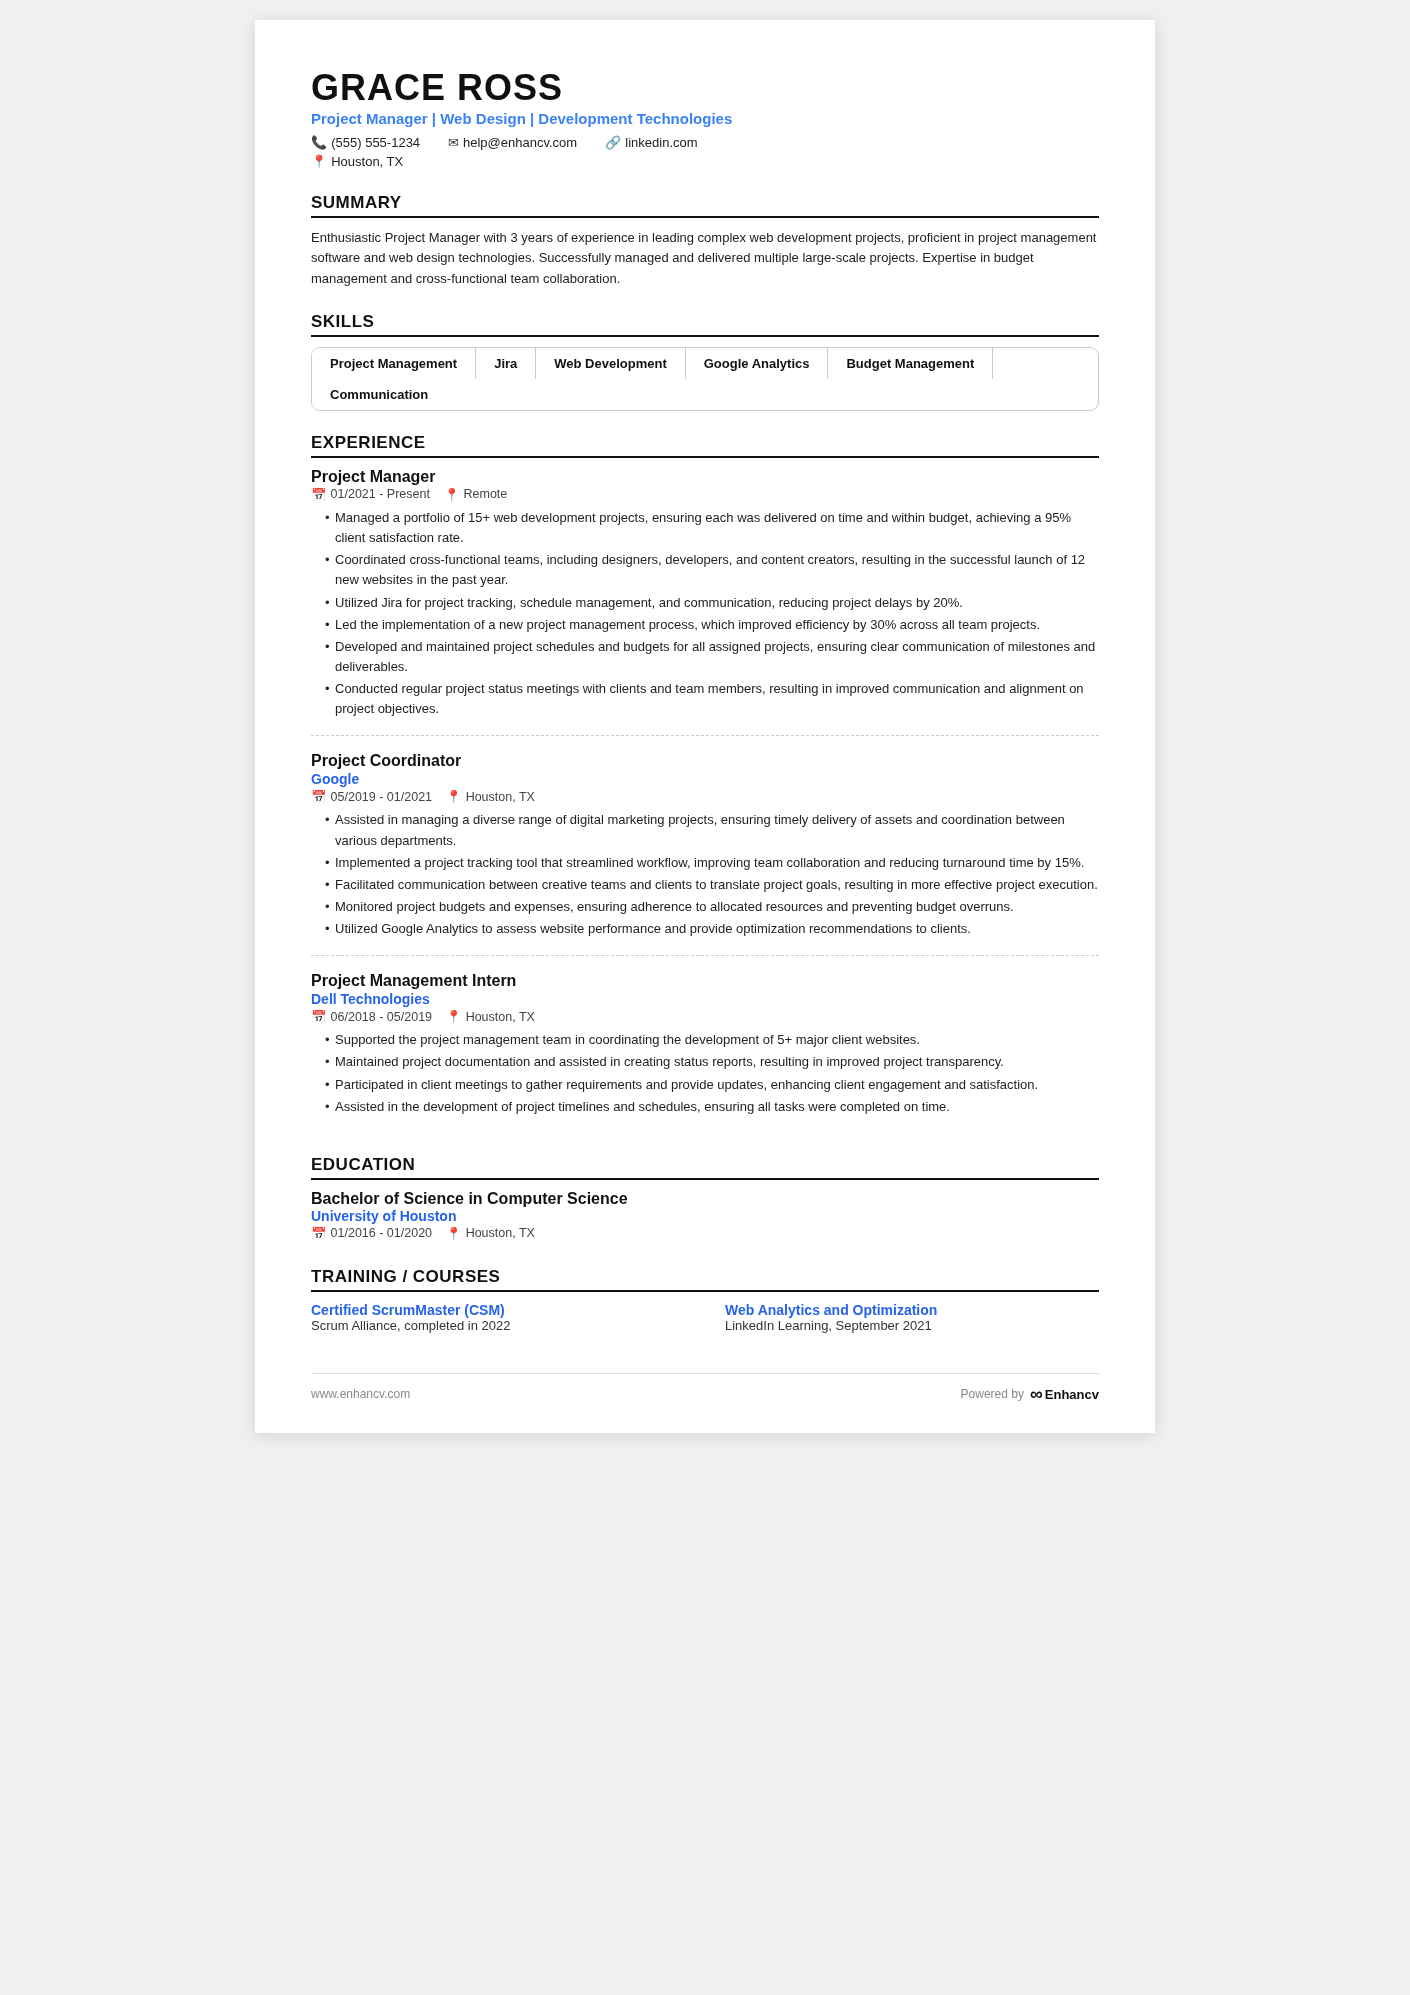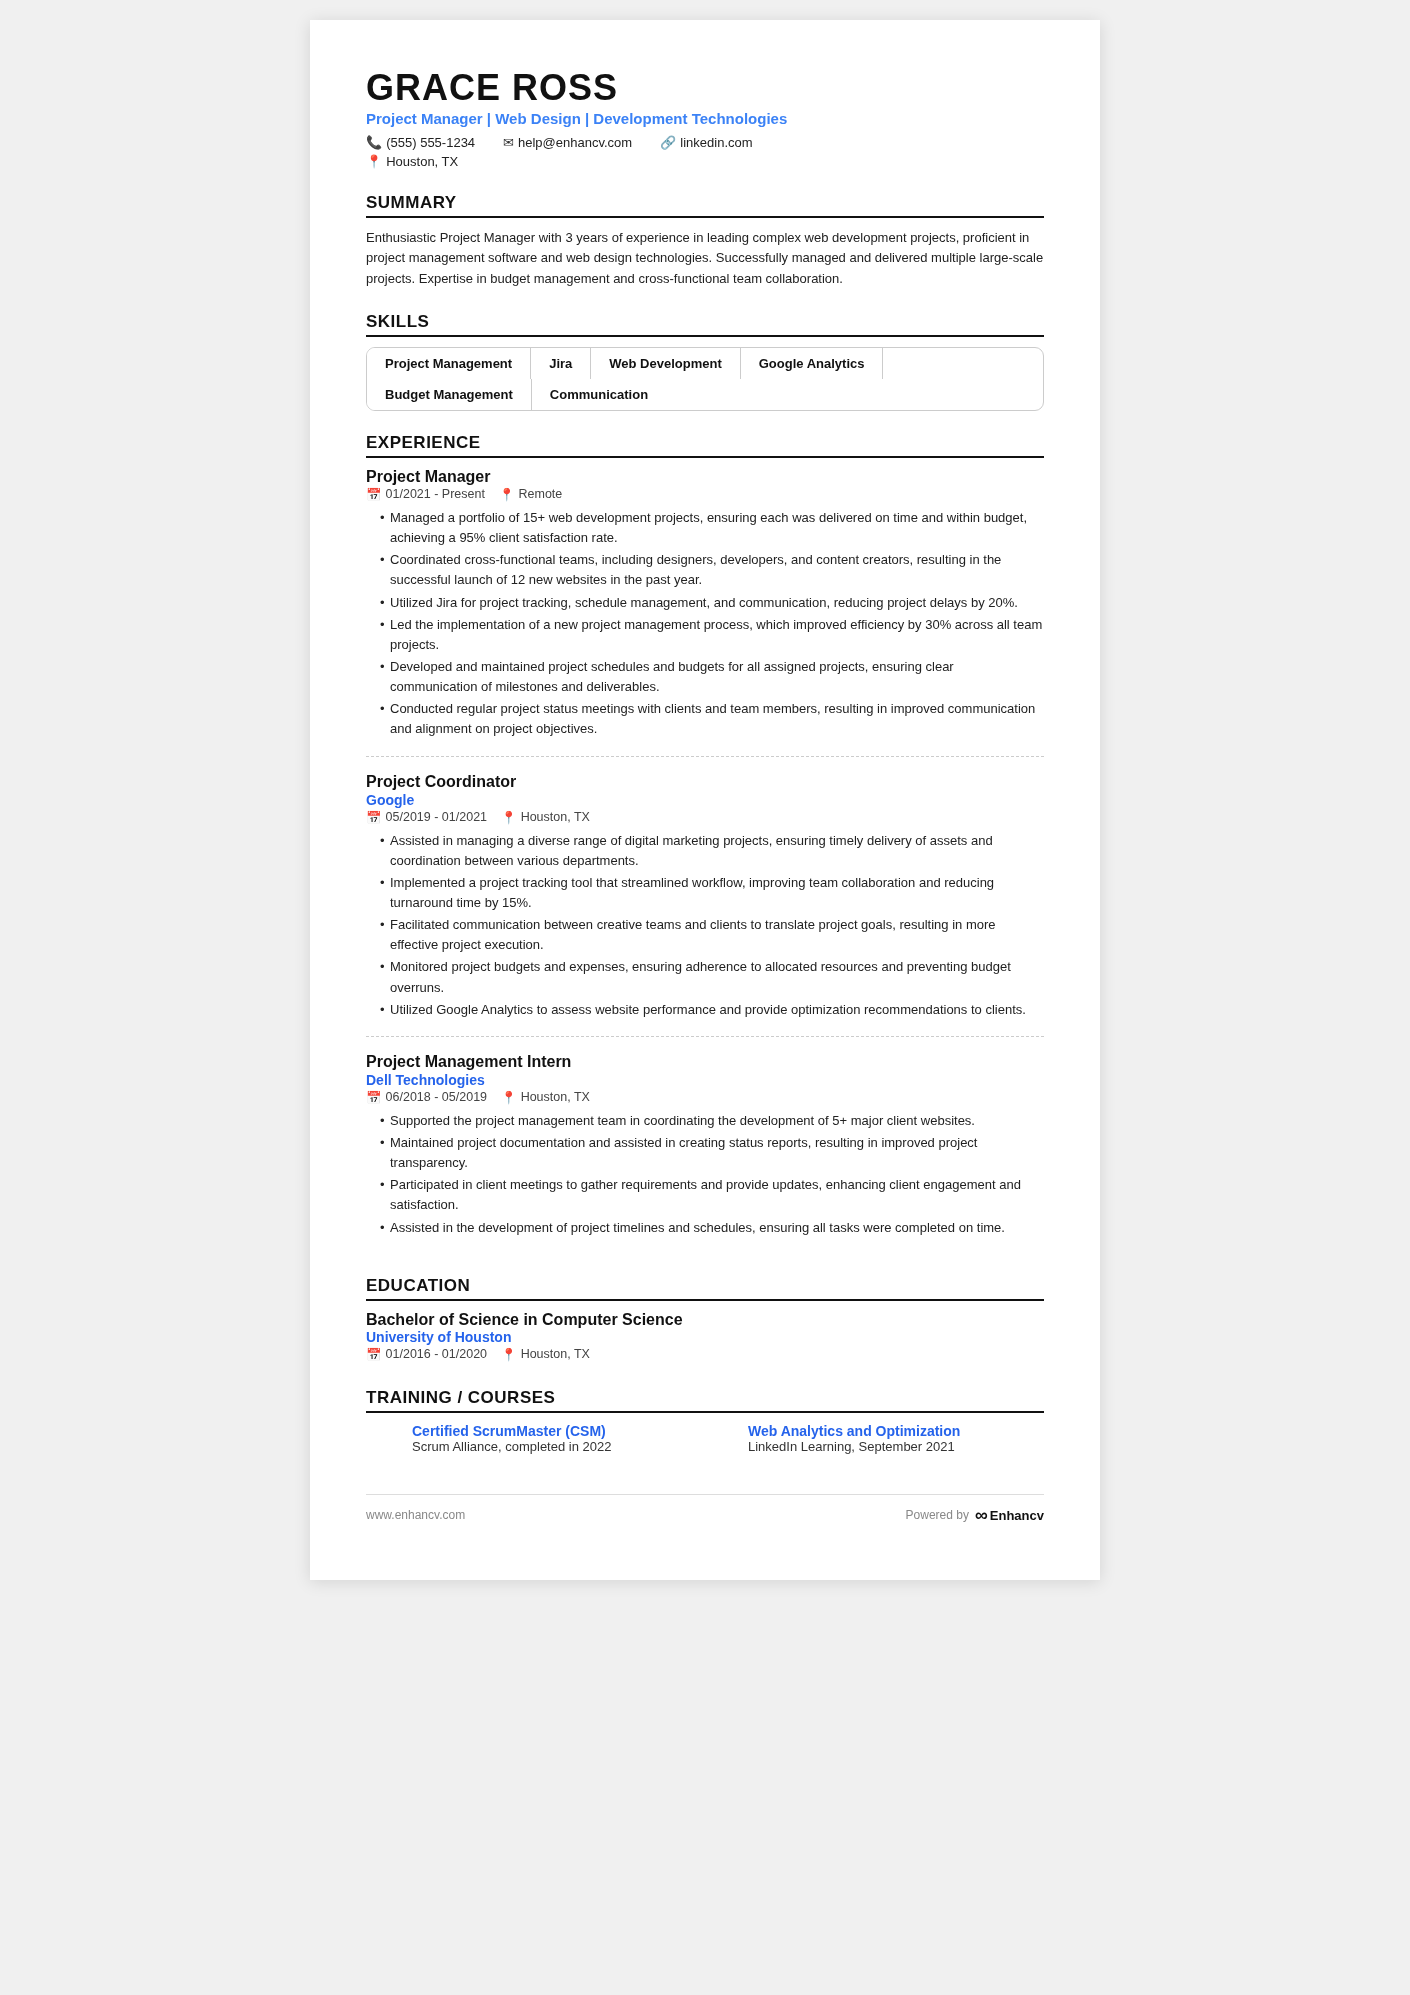--- a/index.html
+++ b/index.html
@@ -5,23 +5,23 @@
     * { margin: 0; padding: 0; box-sizing: border-box; }
     body {
       font-family: Arial, sans-serif;
       background: #f0f0f0;
       display: flex;
       justify-content: center;
       padding: 20px;
     }
     .resume-page {
       background: #fff;
-      width: 790px;
+      width: 900px;
       min-height: 1260px;
-      padding: 48px 56px 54px 56px;
+      padding: 48px 56px 28px 56px;
       position: relative;
       box-shadow: 0 2px 16px rgba(0,0,0,0.12);
     }
     .header-name {
       font-size: 36px;
       font-weight: 900;
       color: #111;
       letter-spacing: 1px;
       text-transform: uppercase;
       line-height: 1.1;
@@ -158,21 +158,20 @@
       font-size: 12.5px;
       color: #444;
       display: flex;
       align-items: center;
       gap: 14px;
     }
     .training-grid {
       display: grid;
       grid-template-columns: 1fr 1fr;
       gap: 10px 40px;
-      margin-left: 46px;
     }
     .training-entry .training-name {
       font-size: 14px;
       font-weight: 700;
       color: #2563eb;
     }
     .training-entry .training-detail {
       font-size: 13px;
       color: #333;
     }

